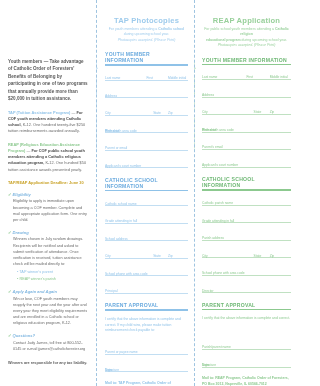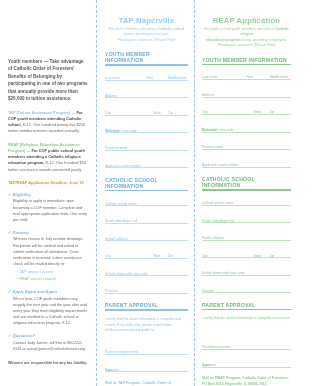--- a/index.html
+++ b/index.html
@@ -201,21 +201,21 @@
       <span class="ck">✓</span>
       <span>Questions?</span>
     </div>
     <div class="q-body">Contact Judy James, toll free at 800-552-0145 or e-mail jjames@catholicforester.org</div>
 
     <div class="note">Winners are responsible for any tax liability.</div>
   </div>
 
   <div class="col col-tap tap">
 
-    <div class="app-title">TAP Naperville</div>
+    <div class="app-title">TAP Photocopies</div>
     <div class="app-sub">
       <span>For youth members attending a </span><b>Catholic school</b><br>
       <span>during upcoming school year.</span><br>
       <span class="it">Photocopies accepted. (Please Print)</span>
     </div>
 
     <div class="sec">YOUTH MEMBER INFORMATION</div>
     <div class="sec-rule"></div>
 
     <div class="field">

